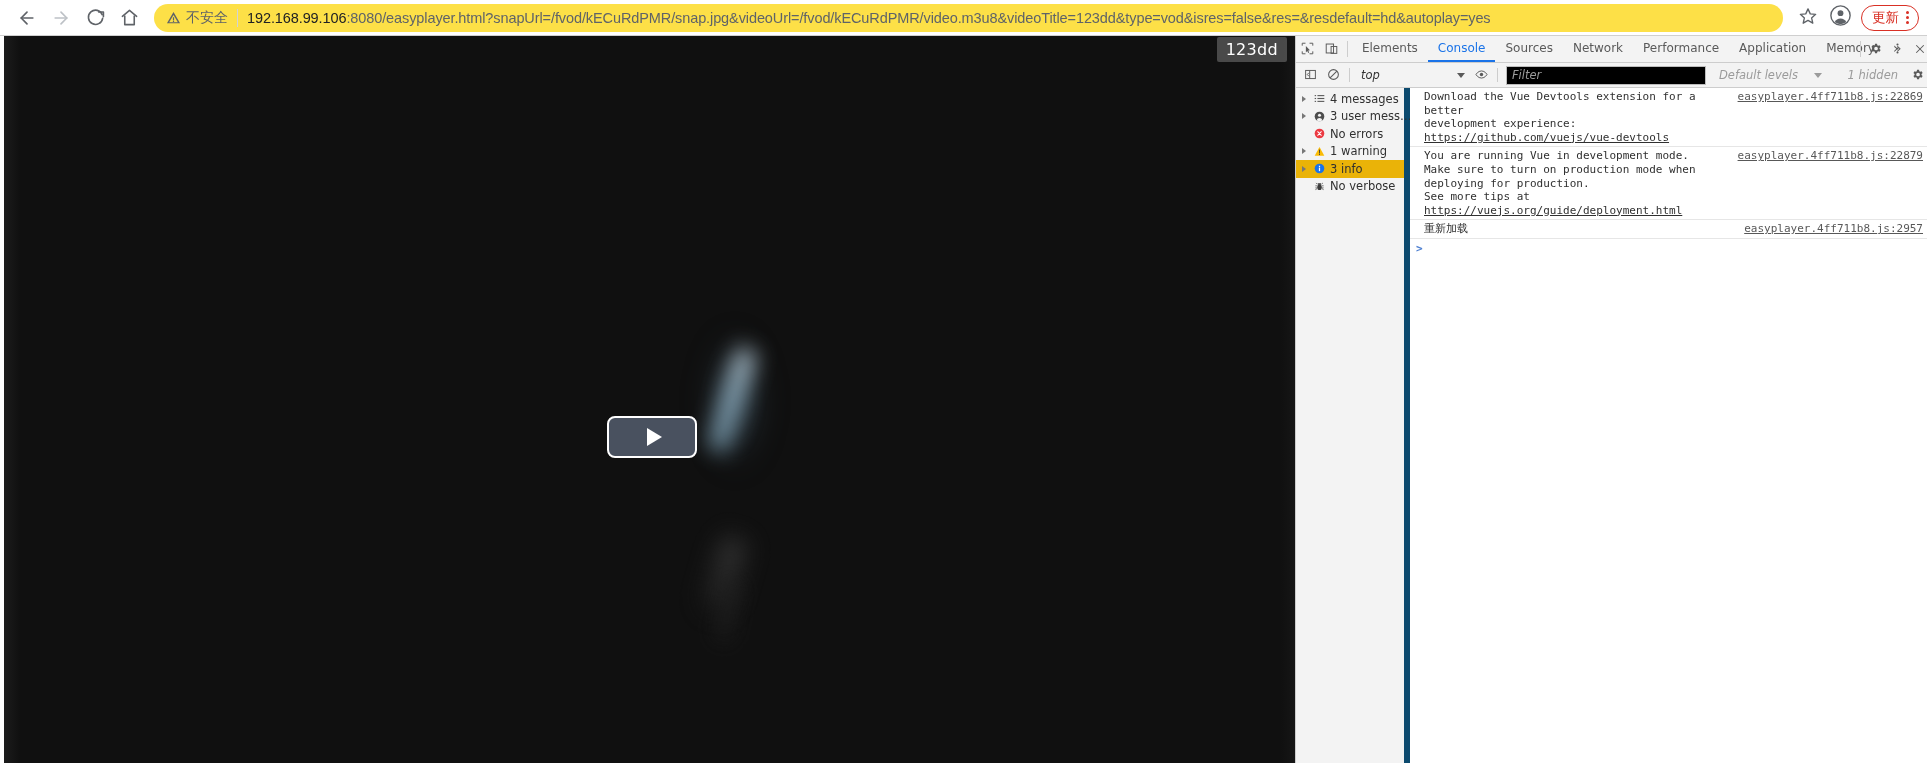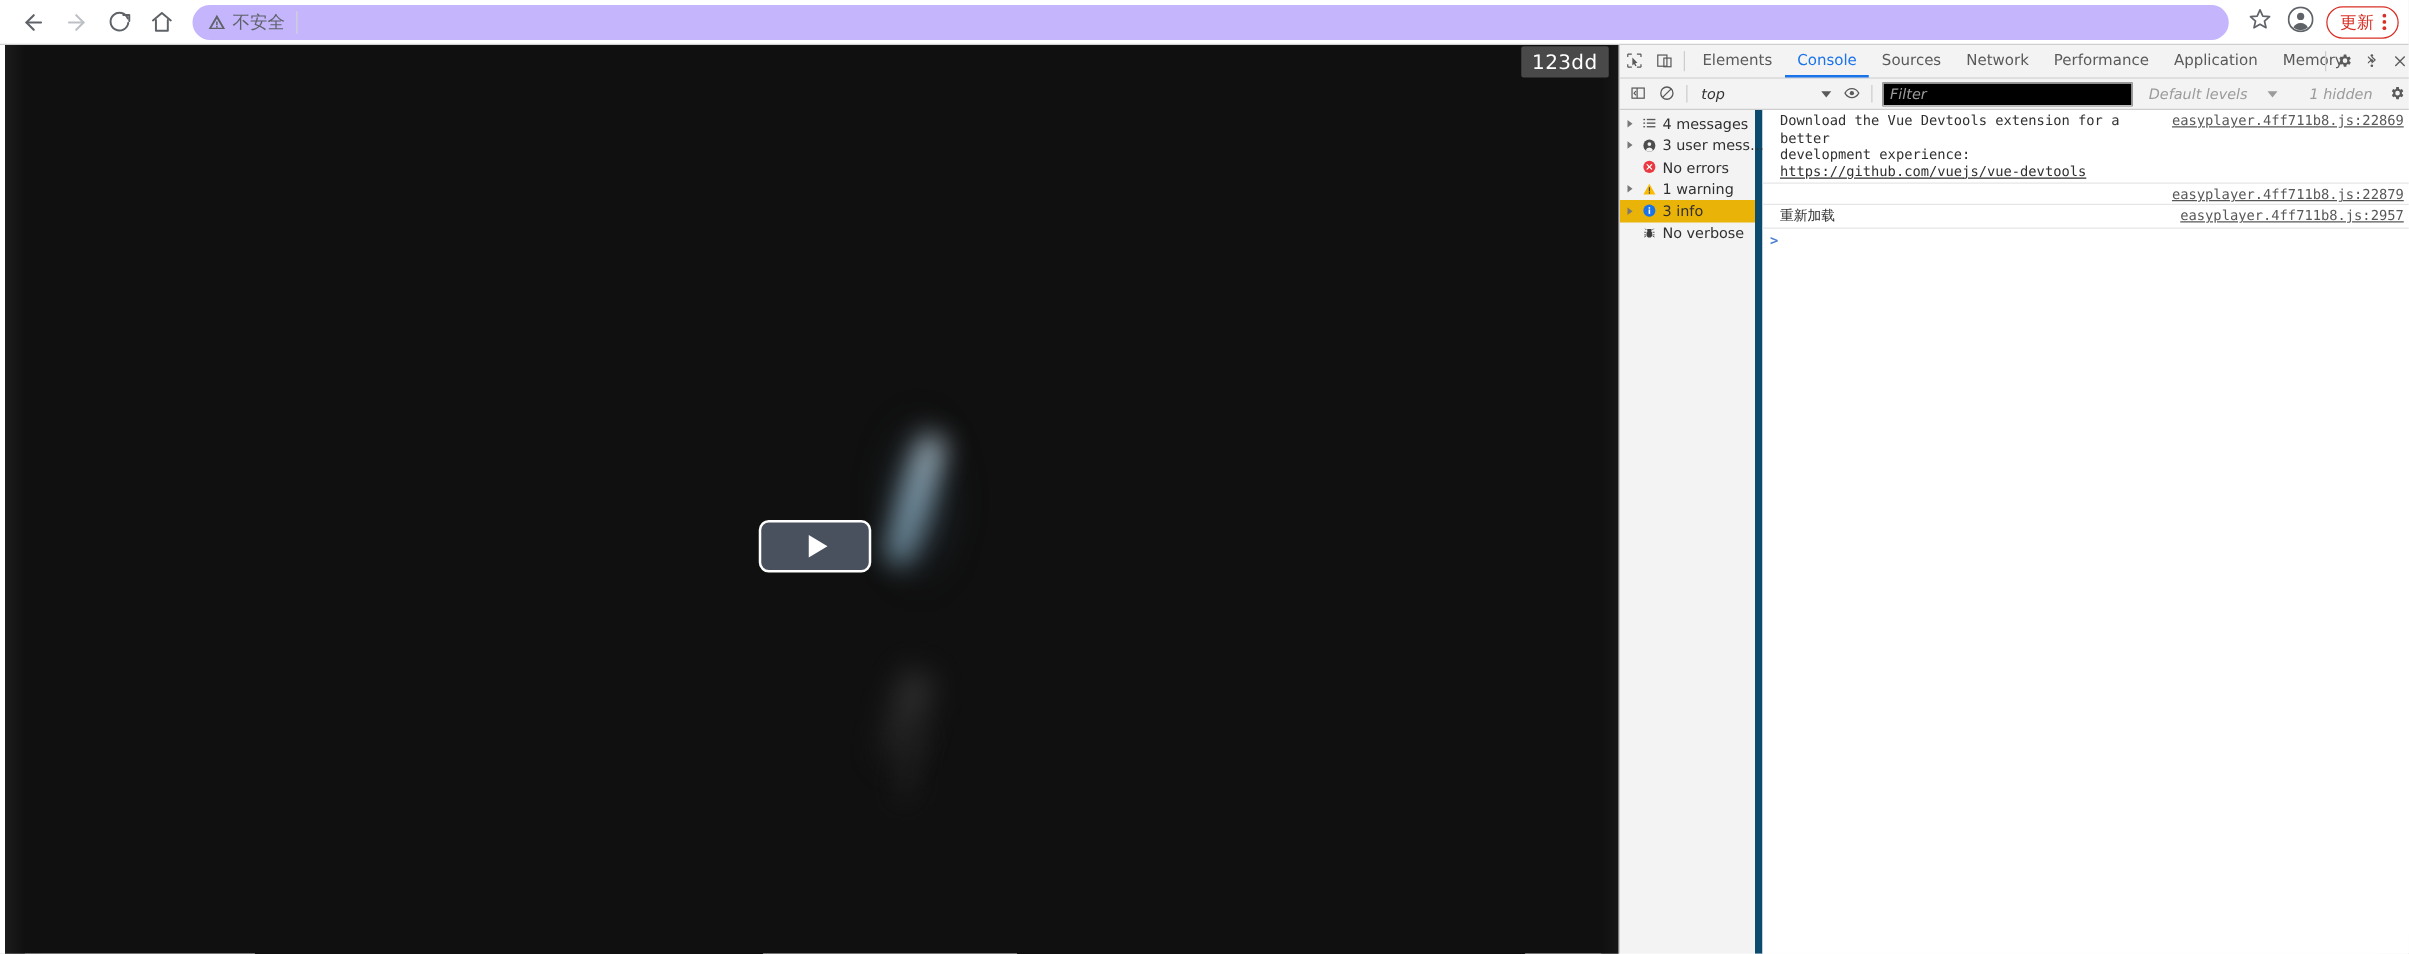--- a/index.html
+++ b/index.html
@@ -19,21 +19,21 @@
   .nav-btn {
     width: 34px; height: 34px; display: flex; align-items: center;
     justify-content: center; flex: 0 0 auto; color: #5f6368;
   }
   .nav-btn.first { margin-left: 10px; }
   .nav-btn.disabled { color: #bdc1c6; }
   .nav-btn svg { display: block; }
 
   .omnibox {
     flex: 1 1 auto; height: 28px; margin: 0 10px 0 8px;
-    background: #c4b5fd; border-radius: 14px;
+    background: #fde047; border-radius: 14px;
     display: flex; align-items: center; padding: 0 12px;
     min-width: 0;
   }
   .security-chip {
     display: flex; align-items: center; gap: 5px;
     flex: 0 0 auto; color: #5f6368; font-size: 14px;
     padding-right: 9px; margin-right: 9px;
     border-right: 1px solid #d2d3d5; height: 18px;
   }
   .security-chip .warn-ico { color: #5f6368; display: flex; align-items: center; }
@@ -247,20 +247,21 @@
 
     <div class="omnibox">
       <div class="security-chip">
         <span class="warn-ico">
           <svg width="15" height="15" viewBox="0 0 24 24" fill="currentColor">
               <path d="M12 3 1.5 21h21L12 3zm0 5 6.9 11.6H5.1L12 8zm-.95 3.6h1.9v4.6h-1.9v-4.6zm0 5.6h1.9v1.9h-1.9v-1.9z"></path>
             </svg>
         </span>
         <span>不安全</span>
       </div>
+      <div class="url-text"><span>192.168.99.106</span><span class="dim">:8080/easyplayer.html?snapUrl=/fvod/kECuRdPMR/snap.jpg&amp;videoUrl=/fvod/kECuRdPMR/video.m3u8&amp;videoTitle=123dd&amp;type=vod&amp;isres=false&amp;res=&amp;resdefault=hd&amp;autoplay=yes</span></div>
     </div>
 
     <div class="toolbar-right">
       <div class="icon-btn">
         <span>
           <svg width="18" height="18" viewBox="0 0 24 24" fill="none" stroke="currentColor" stroke-width="1.8" stroke-linejoin="round">
               <polygon points="12 2.5 15 9.2 22.2 9.8 16.8 14.6 18.4 21.6 12 17.9 5.6 21.6 7.2 14.6 1.8 9.8 9 9.2"></polygon>
             </svg>
         </span>
       </div>
@@ -493,20 +494,21 @@
         </div>
 
         <div class="dt-messages">
 
           <div class="msg">
             <div class="body"><span>Download the Vue Devtools extension for a better</span><br><span>development experience:</span><br><span class="lnk">https://github.com/vuejs/vue-devtools</span></div>
             <div class="src">easyplayer.4ff711b8.js:22869</div>
           </div>
 
           <div class="msg">
+            <div class="body"><span>You are running Vue in development mode.</span><br><span>Make sure to turn on production mode when deploying for production.</span><br><span>See more tips at </span><span class="lnk">https://vuejs.org/guide/deployment.html</span></div>
             <div class="src">easyplayer.4ff711b8.js:22879</div>
           </div>
 
           <div class="msg">
             <div class="body cjk">重新加载</div>
             <div class="src">easyplayer.4ff711b8.js:2957</div>
           </div>
 
           <div class="prompt-row">
             <span class="chev">&gt;</span>

